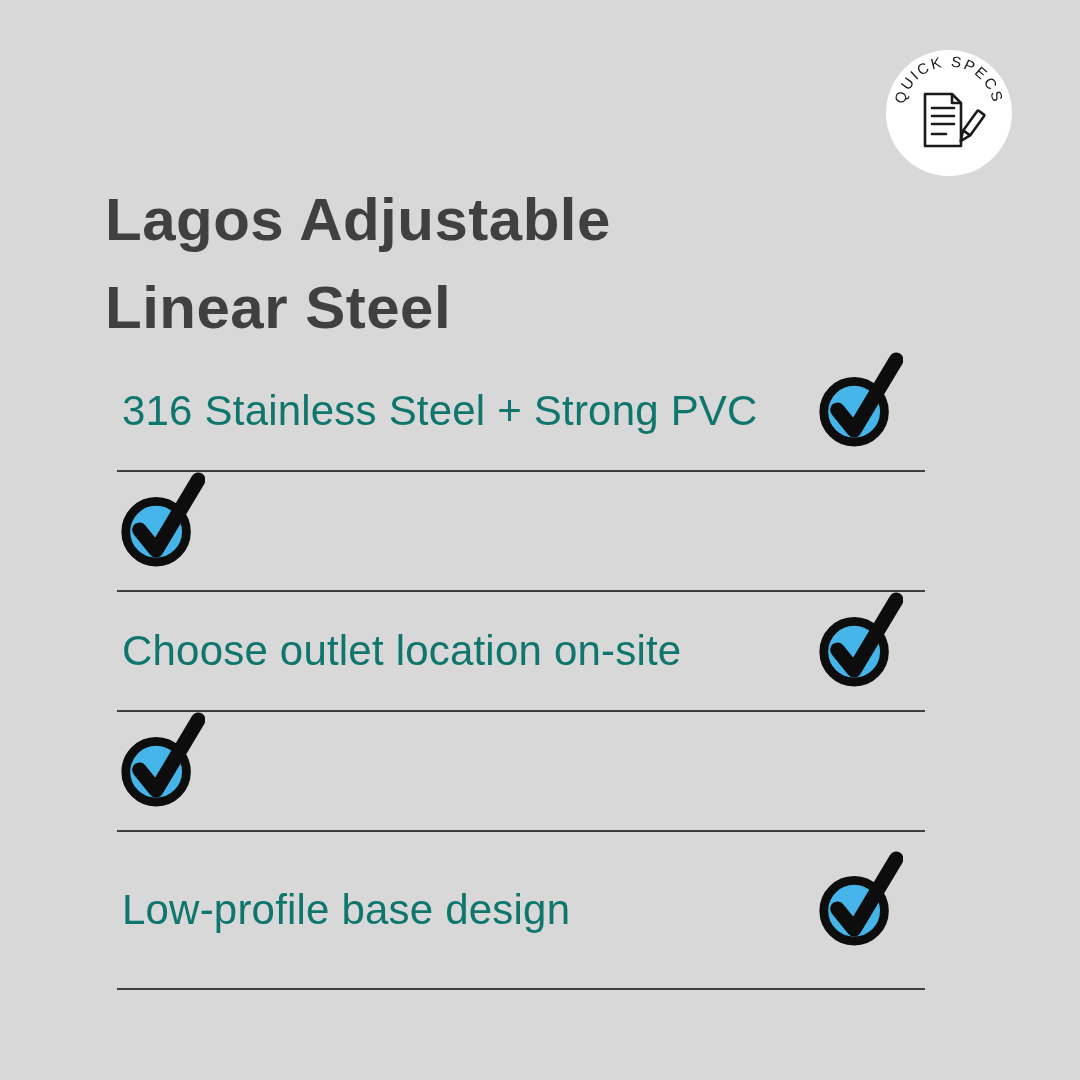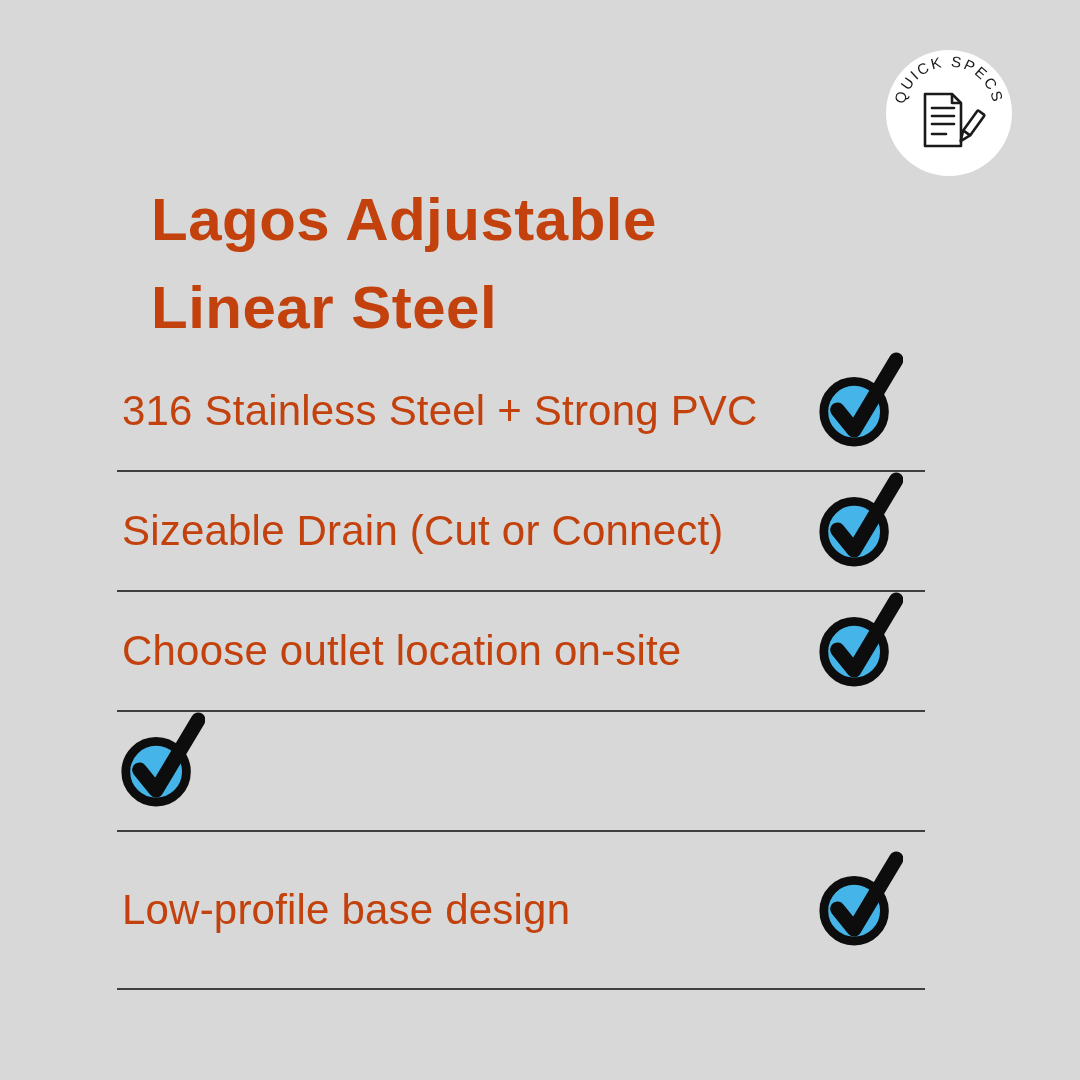--- a/index.html
+++ b/index.html
@@ -25,23 +25,22 @@
   }
 
   
   .title {
     position: absolute;
     left: 105px;
     top: 136px;
     font-size: 60px;
     line-height: 88px;
     font-weight: bold;
-    color: #c2410c;
+    color: #404040;
     letter-spacing: 0.5px;
-    margin-left: 46px;
   }
   .title .line { display: block; }
 
   
   .list {
     position: absolute;
     left: 117px;
     top: 352px;
     width: 808px;
   }
@@ -49,21 +48,21 @@
     box-sizing: border-box;
     height: 120px;
     display: flex;
     align-items: center;
     justify-content: space-between;
     border-bottom: 2px solid #3f3f3f;
   }
   .row:last-child { height: 158px; }
   .row-label {
     font-size: 42px;
-    color: #c2410c;
+    color: #0f766e;
     padding-left: 5px;
     letter-spacing: 0.2px;
     white-space: nowrap;
   }
   .check-icon {
     flex: 0 0 auto;
     width: 88px;
     height: 98px;
     margin-right: 22px;
     transform: translateY(-11px);
@@ -105,21 +104,20 @@
 
   <div class="row">
     <span class="row-label">316 Stainless Steel + Strong PVC</span>
     <svg class="check-icon" viewBox="0 0 90 100">
       <circle cx="40" cy="62" r="31" stroke="#0d0d0d" stroke-width="9" fill="#45b4e8"></circle>
       <path d="M23 60 L40 81 L83 9" fill="none" stroke="#0d0d0d" stroke-width="15" stroke-linecap="round" stroke-linejoin="round"></path>
     </svg>
   </div>
 
   <div class="row">
-    <span class="row-label">Sizeable Drain (Cut or Connect)</span>
     <svg class="check-icon" viewBox="0 0 90 100">
       <circle cx="40" cy="62" r="31" stroke="#0d0d0d" stroke-width="9" fill="#45b4e8"></circle>
       <path d="M23 60 L40 81 L83 9" fill="none" stroke="#0d0d0d" stroke-width="15" stroke-linecap="round" stroke-linejoin="round"></path>
     </svg>
   </div>
 
   <div class="row">
     <span class="row-label">Choose outlet location on-site</span>
     <svg class="check-icon" viewBox="0 0 90 100">
       <circle cx="40" cy="62" r="31" stroke="#0d0d0d" stroke-width="9" fill="#45b4e8"></circle>

